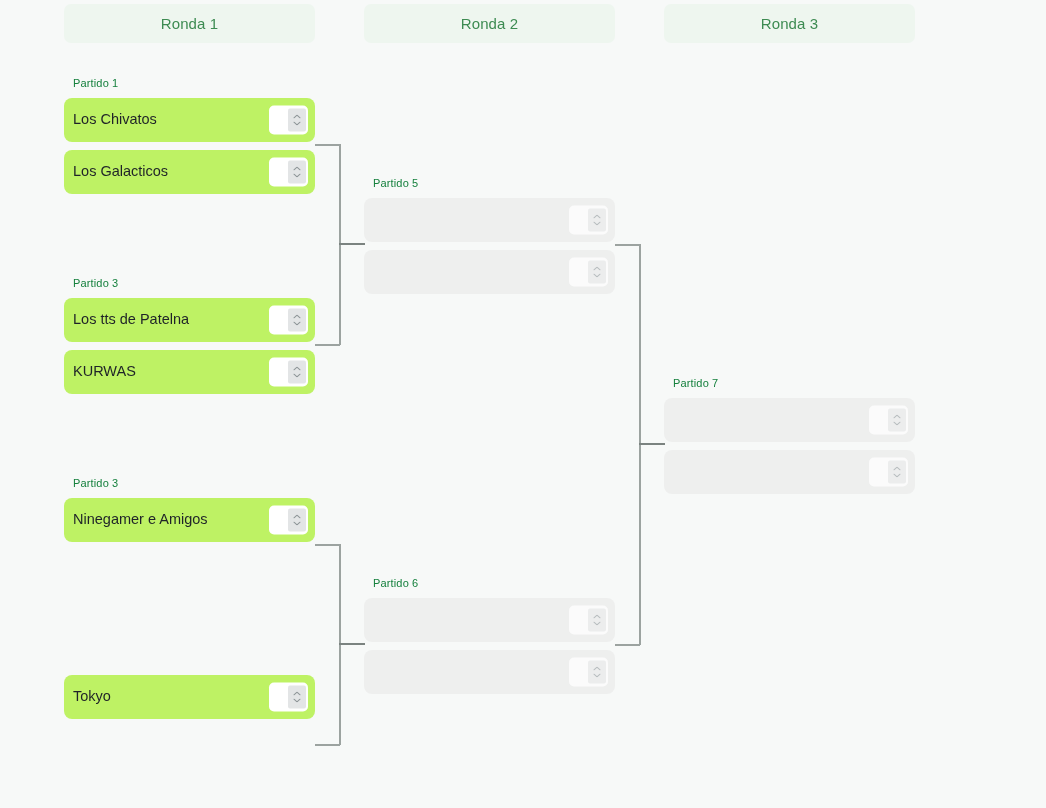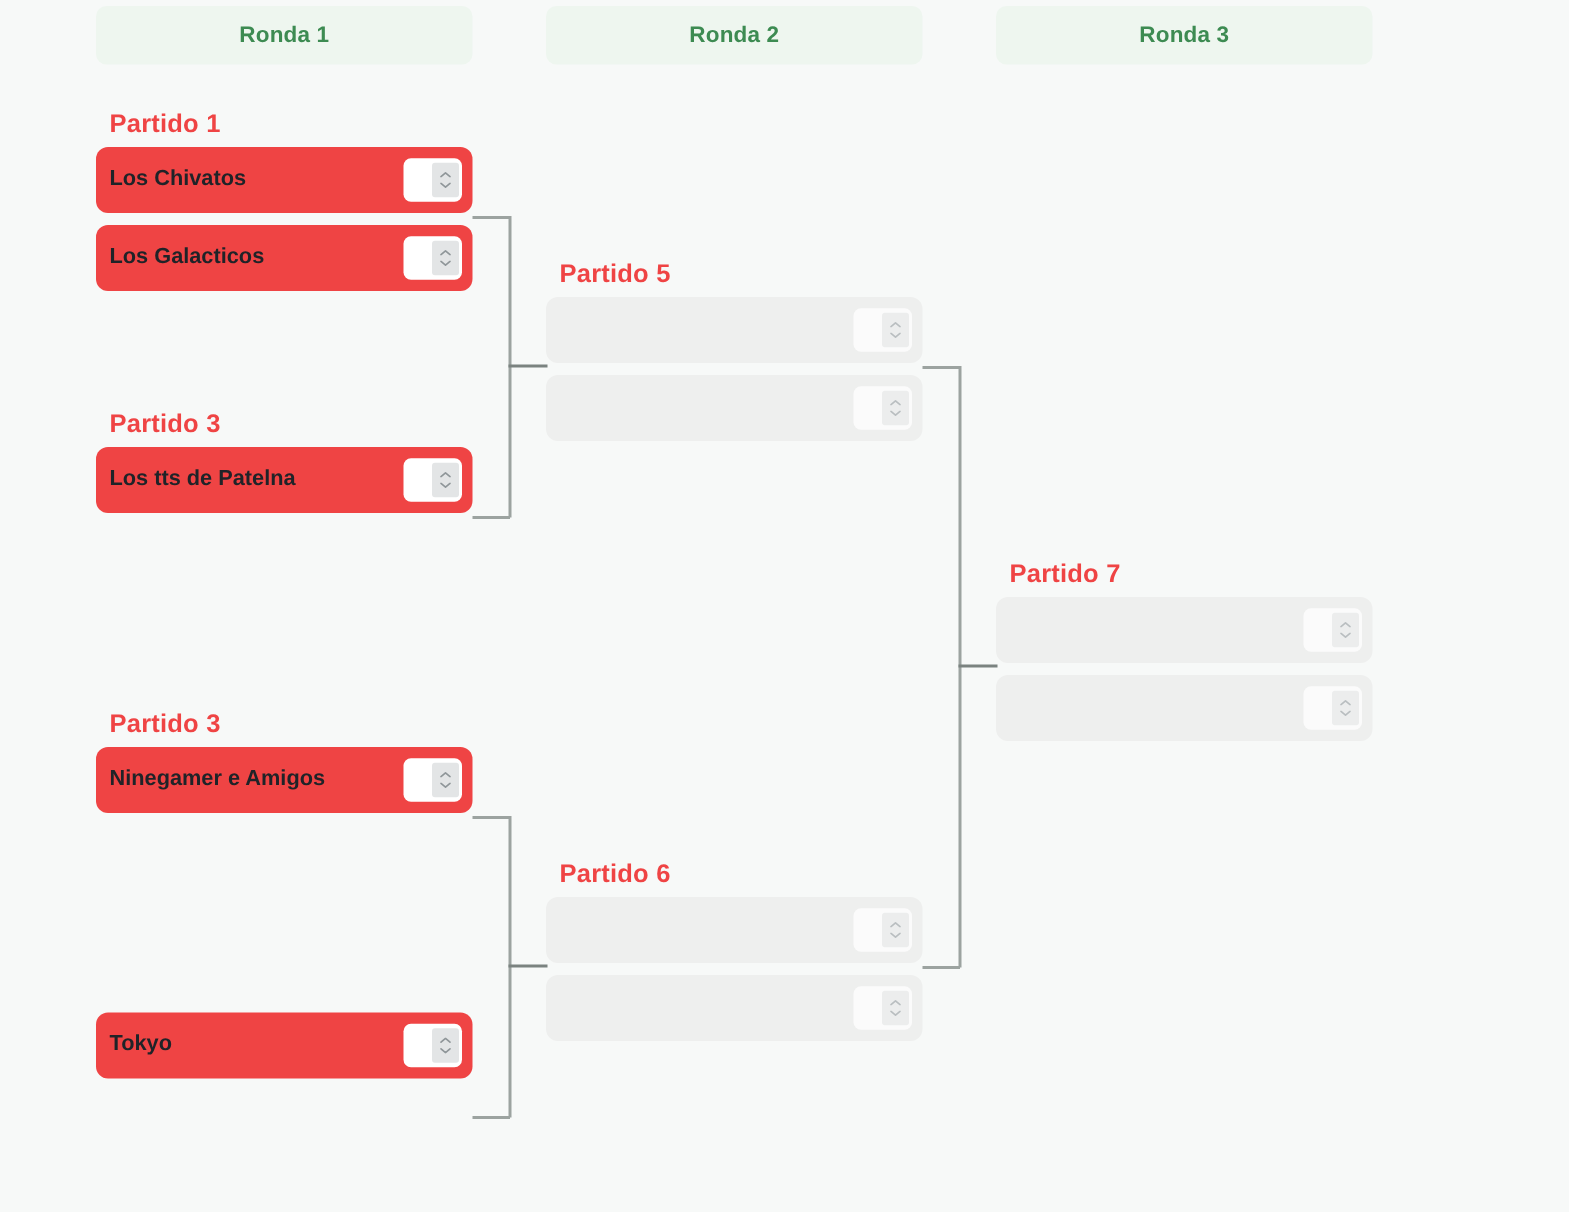--- a/index.html
+++ b/index.html
@@ -3,42 +3,42 @@
 <meta charset="utf-8">
 <style>
   html,body{margin:0;padding:0;}
   body{
     width:1046px;height:808px;
     background:#f7f9f8;
     font-family:"Liberation Sans",sans-serif;
     overflow:hidden;
     position:relative;
   }
-  #bracket{position:absolute;left:0;top:0;width:1010px;height:808px;font-weight:bold;}
+  #bracket{position:absolute;left:0;top:0;width:1010px;height:808px;}
 
   
   .round{position:absolute;top:0;width:251px;}
   .round-header{
     position:absolute;top:4px;left:0;width:251px;height:39px;
     background:#eef6ef;border-radius:7px;
     display:flex;align-items:center;justify-content:center;
     color:#3d8b52;font-size:15px;letter-spacing:.1px;
   }
 
   
   .match{position:absolute;left:0;width:251px;}
   .match-label{
     height:16px;line-height:16px;
-    font-size:17px;color:#ef4444;
+    font-size:11px;color:#15803d;
     padding-left:9px;margin-bottom:7px;letter-spacing:.15px;
   }
   .slot{
     position:relative;box-sizing:border-box;
     width:251px;min-height:44px;
-    background:#ef4444;border-radius:8px;
+    background:#bef264;border-radius:8px;
     display:flex;align-items:center;
     padding:4px 56px 4px 9px;
   }
   .slot + .slot{margin-top:8px;}
   .slot-name{
     font-size:14.5px;color:#1f2328;line-height:1.62;
     width:100%;
   }
   .slot.tall{min-height:54px;}
   .slot.tall .slot-name{text-align:center;padding-right:4px;}
@@ -145,20 +145,37 @@
                 </svg>
               </span>
             <span class="chev">
                 <svg width="8" height="4" viewBox="0 0 8 4">
                   <path d="M1 0.7 L4 3.3 L7 0.7" fill="none" stroke="#8f9699" stroke-width="1.1" stroke-linecap="round" stroke-linejoin="round"></path>
                 </svg>
               </span>
           </span>
         </span>
       </div>
+      <div class="slot">
+        <span class="slot-name">KURWAS</span>
+        <span class="score-input">
+          <span class="spinner">
+            <span class="chev">
+                <svg width="8" height="4" viewBox="0 0 8 4">
+                  <path d="M1 3.3 L4 0.7 L7 3.3" fill="none" stroke="#8f9699" stroke-width="1.1" stroke-linecap="round" stroke-linejoin="round"></path>
+                </svg>
+              </span>
+            <span class="chev">
+                <svg width="8" height="4" viewBox="0 0 8 4">
+                  <path d="M1 0.7 L4 3.3 L7 0.7" fill="none" stroke="#8f9699" stroke-width="1.1" stroke-linecap="round" stroke-linejoin="round"></path>
+                </svg>
+              </span>
+          </span>
+        </span>
+      </div>
     </div>
 
     <div class="match" style="top:475px;">
       <div class="match-label">Partido 3</div>
       <div class="slot">
         <span class="slot-name">Ninegamer e Amigos</span>
         <span class="score-input">
           <span class="spinner">
             <span class="chev">
                 <svg width="8" height="4" viewBox="0 0 8 4">

